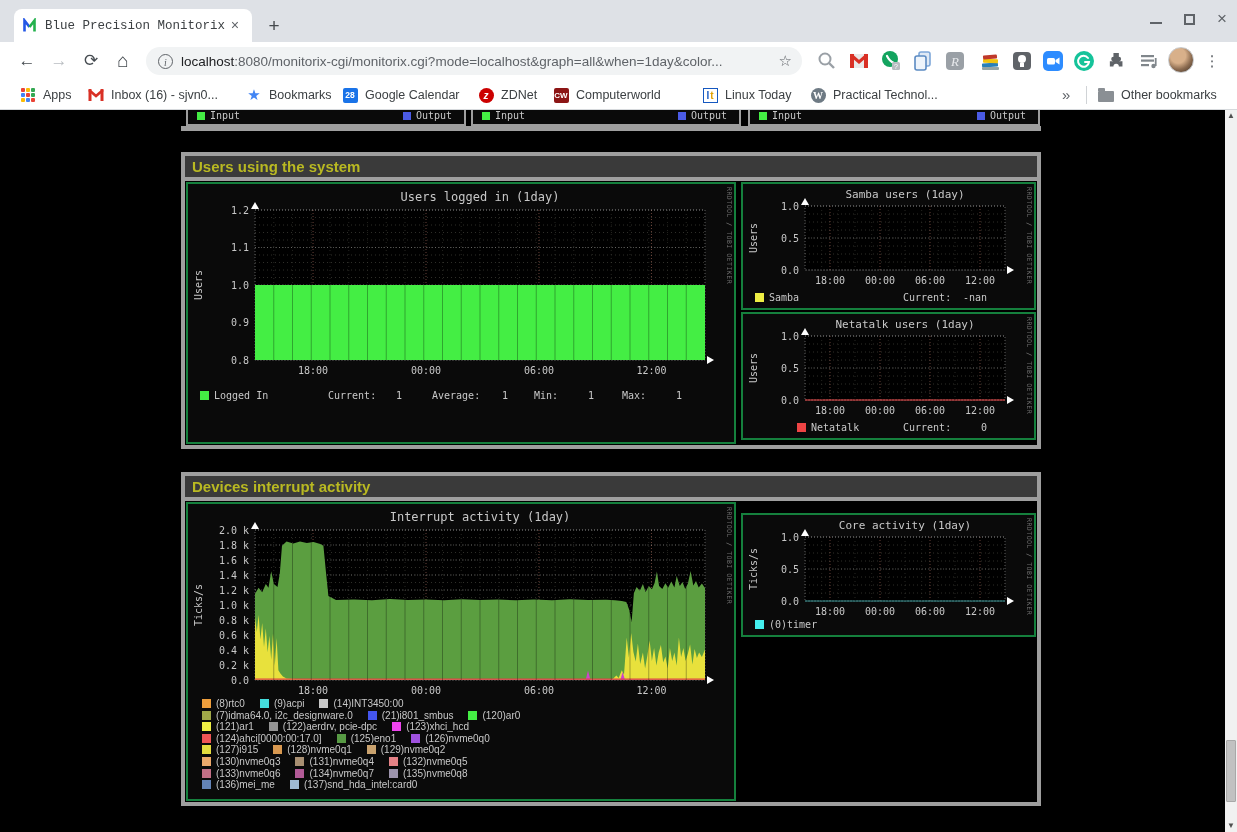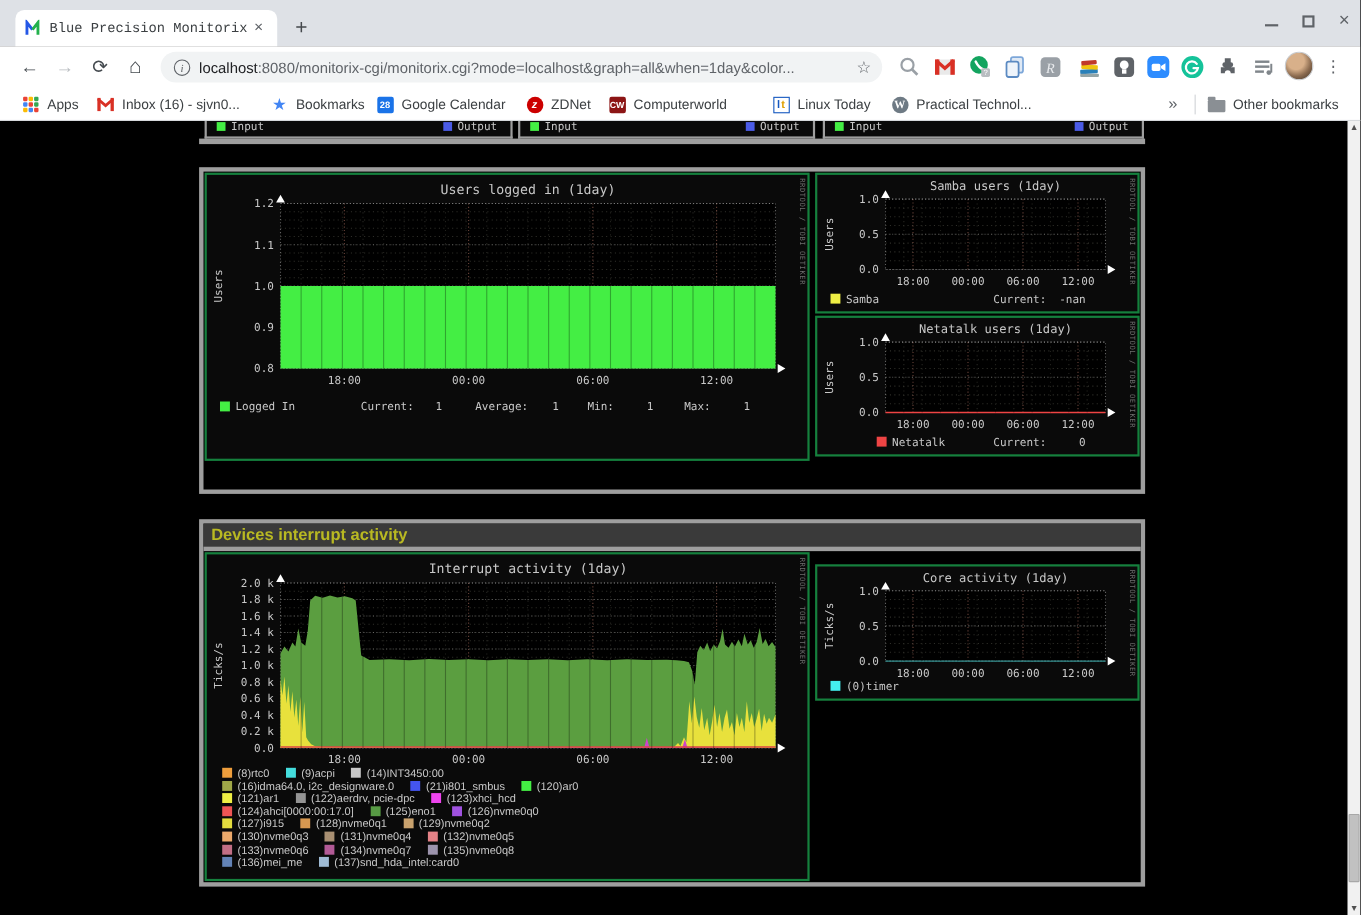--- a/index.html
+++ b/index.html
@@ -267,20 +267,21 @@
         <span class="r"><i class="sq" style="background:#4B5BE6"></i><span>Output</span></span>
       </div>
       <div class="pbox" style="left:567px;width:292px">
         <span class="l"><i class="sq" style="background:#44EE44"></i><span>Input</span></span>
         <span class="r"><i class="sq" style="background:#4B5BE6"></i><span>Output</span></span>
       </div>
       <div class="pbar"></div>
     </div>
 
     <div class="section" style="top:42px;height:289px">
+      <div class="sec-head">Users using the system</div>
       <div class="sec-body" style="height:264px">
         <div class="gbox" style="left:1px;top:1px;width:550px;height:262px">
           <span class="wm">RRDTOOL / TOBI OETIKER</span>
         <svg width="546" height="258" viewBox="0 0 546 258">
               <rect x="67" y="26" width="450" height="150" fill="#000"></rect>
               <line x1="85.75" y1="26" x2="85.75" y2="176" stroke="#9a9a88" stroke-width="1" stroke-dasharray="1,3" opacity="0.3"></line>
               <line x1="104.5" y1="26" x2="104.5" y2="176" stroke="#9a9a88" stroke-width="1" stroke-dasharray="1,3" opacity="0.3"></line>
               <line x1="123.25" y1="26" x2="123.25" y2="176" stroke="#9a9a88" stroke-width="1" stroke-dasharray="1,3" opacity="0.3"></line>
               <line x1="142" y1="26" x2="142" y2="176" stroke="#9a9a88" stroke-width="1" stroke-dasharray="1,3" opacity="0.3"></line>
               <line x1="160.75" y1="26" x2="160.75" y2="176" stroke="#9a9a88" stroke-width="1" stroke-dasharray="1,3" opacity="0.3"></line>
@@ -609,21 +610,21 @@
               <text x="61" y="149.5" fill="#c8c8c8" font-family="DejaVu Sans Mono, monospace" font-size="10" text-anchor="end">0.4 k</text>
               <text x="61" y="164.5" fill="#c8c8c8" font-family="DejaVu Sans Mono, monospace" font-size="10" text-anchor="end">0.2 k</text>
               <text x="61" y="179.5" fill="#c8c8c8" font-family="DejaVu Sans Mono, monospace" font-size="10" text-anchor="end">0.0</text>
               <text x="125.05000000000001" y="190" fill="#c8c8c8" font-family="DejaVu Sans Mono, monospace" font-size="10" text-anchor="middle">18:00</text>
               <text x="238" y="190" fill="#c8c8c8" font-family="DejaVu Sans Mono, monospace" font-size="10" text-anchor="middle">00:00</text>
               <text x="350.95" y="190" fill="#c8c8c8" font-family="DejaVu Sans Mono, monospace" font-size="10" text-anchor="middle">06:00</text>
               <text x="463.45" y="190" fill="#c8c8c8" font-family="DejaVu Sans Mono, monospace" font-size="10" text-anchor="middle">12:00</text>
               <text x="14" y="101" fill="#c8c8c8" font-family="DejaVu Sans Mono, monospace" font-size="10" text-anchor="middle" transform="rotate(-90 14 101)">Ticks/s</text>
             </svg>
             <div class="ileg-row" style="top: 194px;"><span class="it"><i class="sq" style="background: rgb(238, 158, 60);"></i><span>(8)rtc0</span></span><span class="it"><i class="sq" style="background: rgb(68, 221, 221);"></i><span>(9)acpi</span></span><span class="it"><i class="sq" style="background: rgb(200, 200, 200);"></i><span>(14)INT3450:00</span></span></div>
-            <div class="ileg-row" style="top: 205.6px;"><span class="it"><i class="sq" style="background: rgb(160, 168, 72);"></i><span>(16)idma64.0, i2c_designware.0</span></span><span class="it"><i class="sq" style="background: rgb(68, 85, 238);"></i><span>(21)i801_smbus</span></span><span class="it"><i class="sq" style="background: rgb(68, 238, 68);"></i><span>(120)ar0</span></span></div>
+            <div class="ileg-row" style="top: 205.6px;"><span class="it"><i class="sq" style="background: rgb(160, 168, 72);"></i><span>(7)idma64.0, i2c_designware.0</span></span><span class="it"><i class="sq" style="background: rgb(68, 85, 238);"></i><span>(21)i801_smbus</span></span><span class="it"><i class="sq" style="background: rgb(68, 238, 68);"></i><span>(120)ar0</span></span></div>
             <div class="ileg-row" style="top: 217.2px;"><span class="it"><i class="sq" style="background: rgb(238, 238, 68);"></i><span>(121)ar1</span></span><span class="it"><i class="sq" style="background: rgb(148, 148, 148);"></i><span>(122)aerdrv, pcie-dpc</span></span><span class="it"><i class="sq" style="background: rgb(238, 68, 238);"></i><span>(123)xhci_hcd</span></span></div>
             <div class="ileg-row" style="top: 228.8px;"><span class="it"><i class="sq" style="background: rgb(238, 85, 85);"></i><span>(124)ahci[0000:00:17.0]</span></span><span class="it"><i class="sq" style="background: rgb(87, 154, 68);"></i><span>(125)eno1</span></span><span class="it"><i class="sq" style="background: rgb(160, 82, 224);"></i><span>(126)nvme0q0</span></span></div>
             <div class="ileg-row" style="top: 240.4px;"><span class="it"><i class="sq" style="background: rgb(227, 220, 62);"></i><span>(127)i915</span></span><span class="it"><i class="sq" style="background: rgb(216, 152, 80);"></i><span>(128)nvme0q1</span></span><span class="it"><i class="sq" style="background: rgb(201, 162, 110);"></i><span>(129)nvme0q2</span></span></div>
             <div class="ileg-row" style="top: 252px;"><span class="it"><i class="sq" style="background: rgb(236, 169, 107);"></i><span>(130)nvme0q3</span></span><span class="it"><i class="sq" style="background: rgb(168, 143, 114);"></i><span>(131)nvme0q4</span></span><span class="it"><i class="sq" style="background: rgb(229, 130, 135);"></i><span>(132)nvme0q5</span></span></div>
             <div class="ileg-row" style="top: 263.6px;"><span class="it"><i class="sq" style="background: rgb(194, 111, 133);"></i><span>(133)nvme0q6</span></span><span class="it"><i class="sq" style="background: rgb(178, 90, 150);"></i><span>(134)nvme0q7</span></span><span class="it"><i class="sq" style="background: rgb(156, 147, 172);"></i><span>(135)nvme0q8</span></span></div>
             <div class="ileg-row" style="top: 275.2px;"><span class="it"><i class="sq" style="background: rgb(99, 131, 182);"></i><span>(136)mei_me</span></span><span class="it"><i class="sq" style="background: rgb(159, 187, 212);"></i><span>(137)snd_hda_intel:card0</span></span></div>
           </div>
         <div class="gbox" style="left:556px;top:12px;width:295px;height:124px">
           <span class="wm">RRDTOOL / TOBI OETIKER</span>
         <svg width="291" height="120" viewBox="0 0 291 120">

